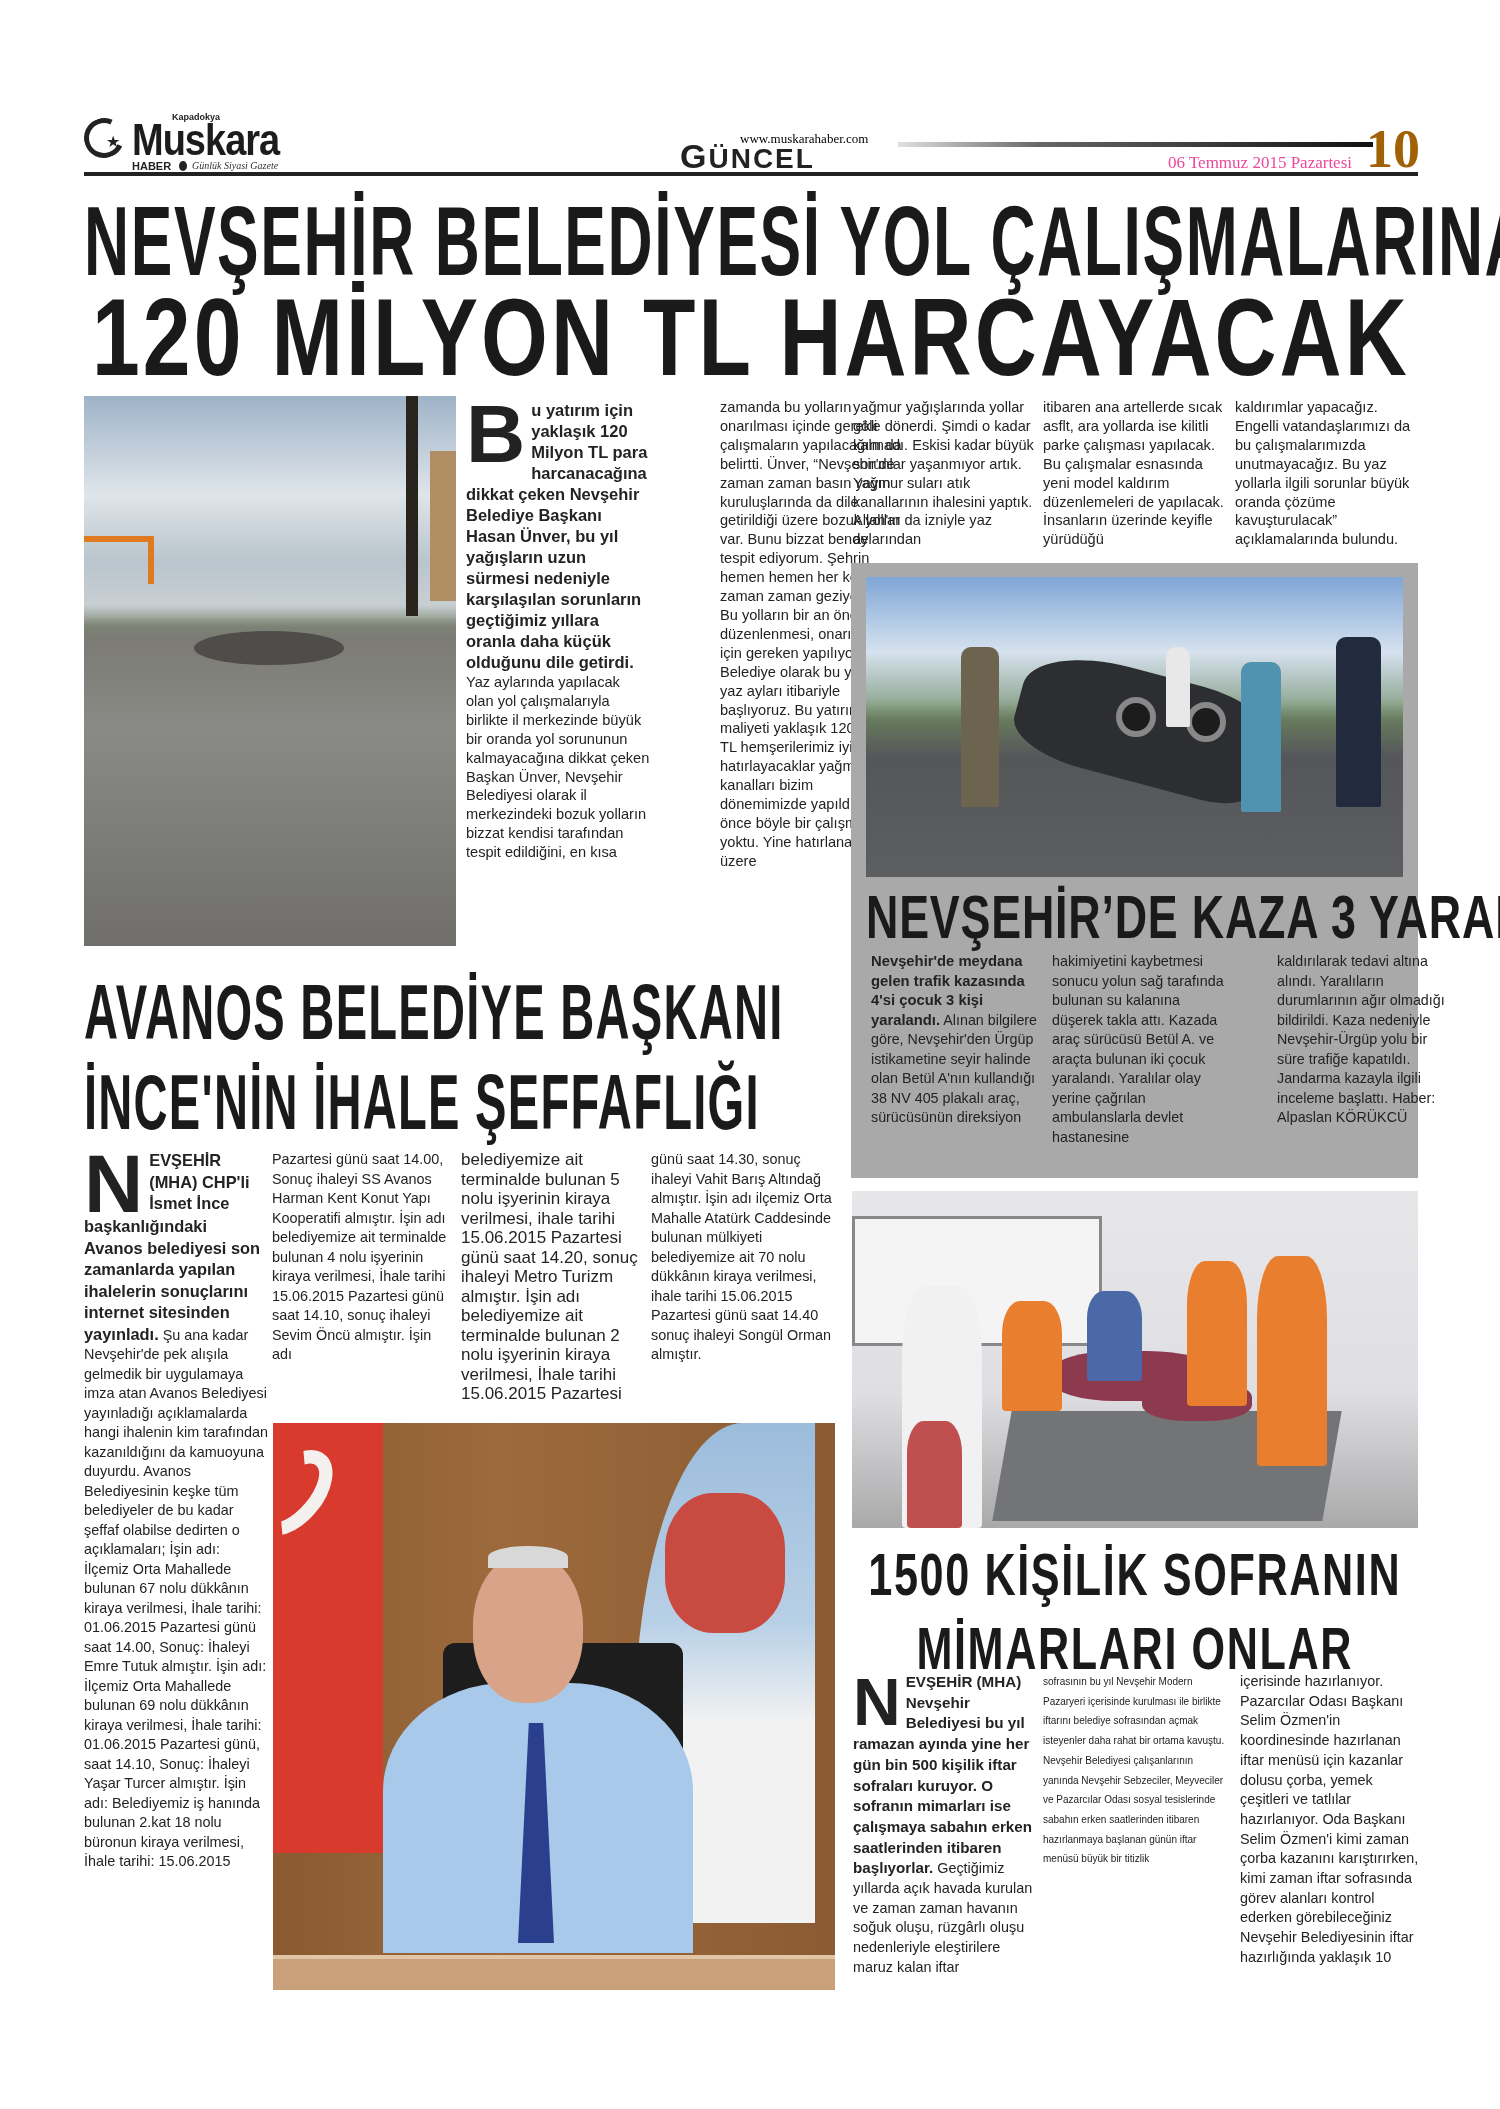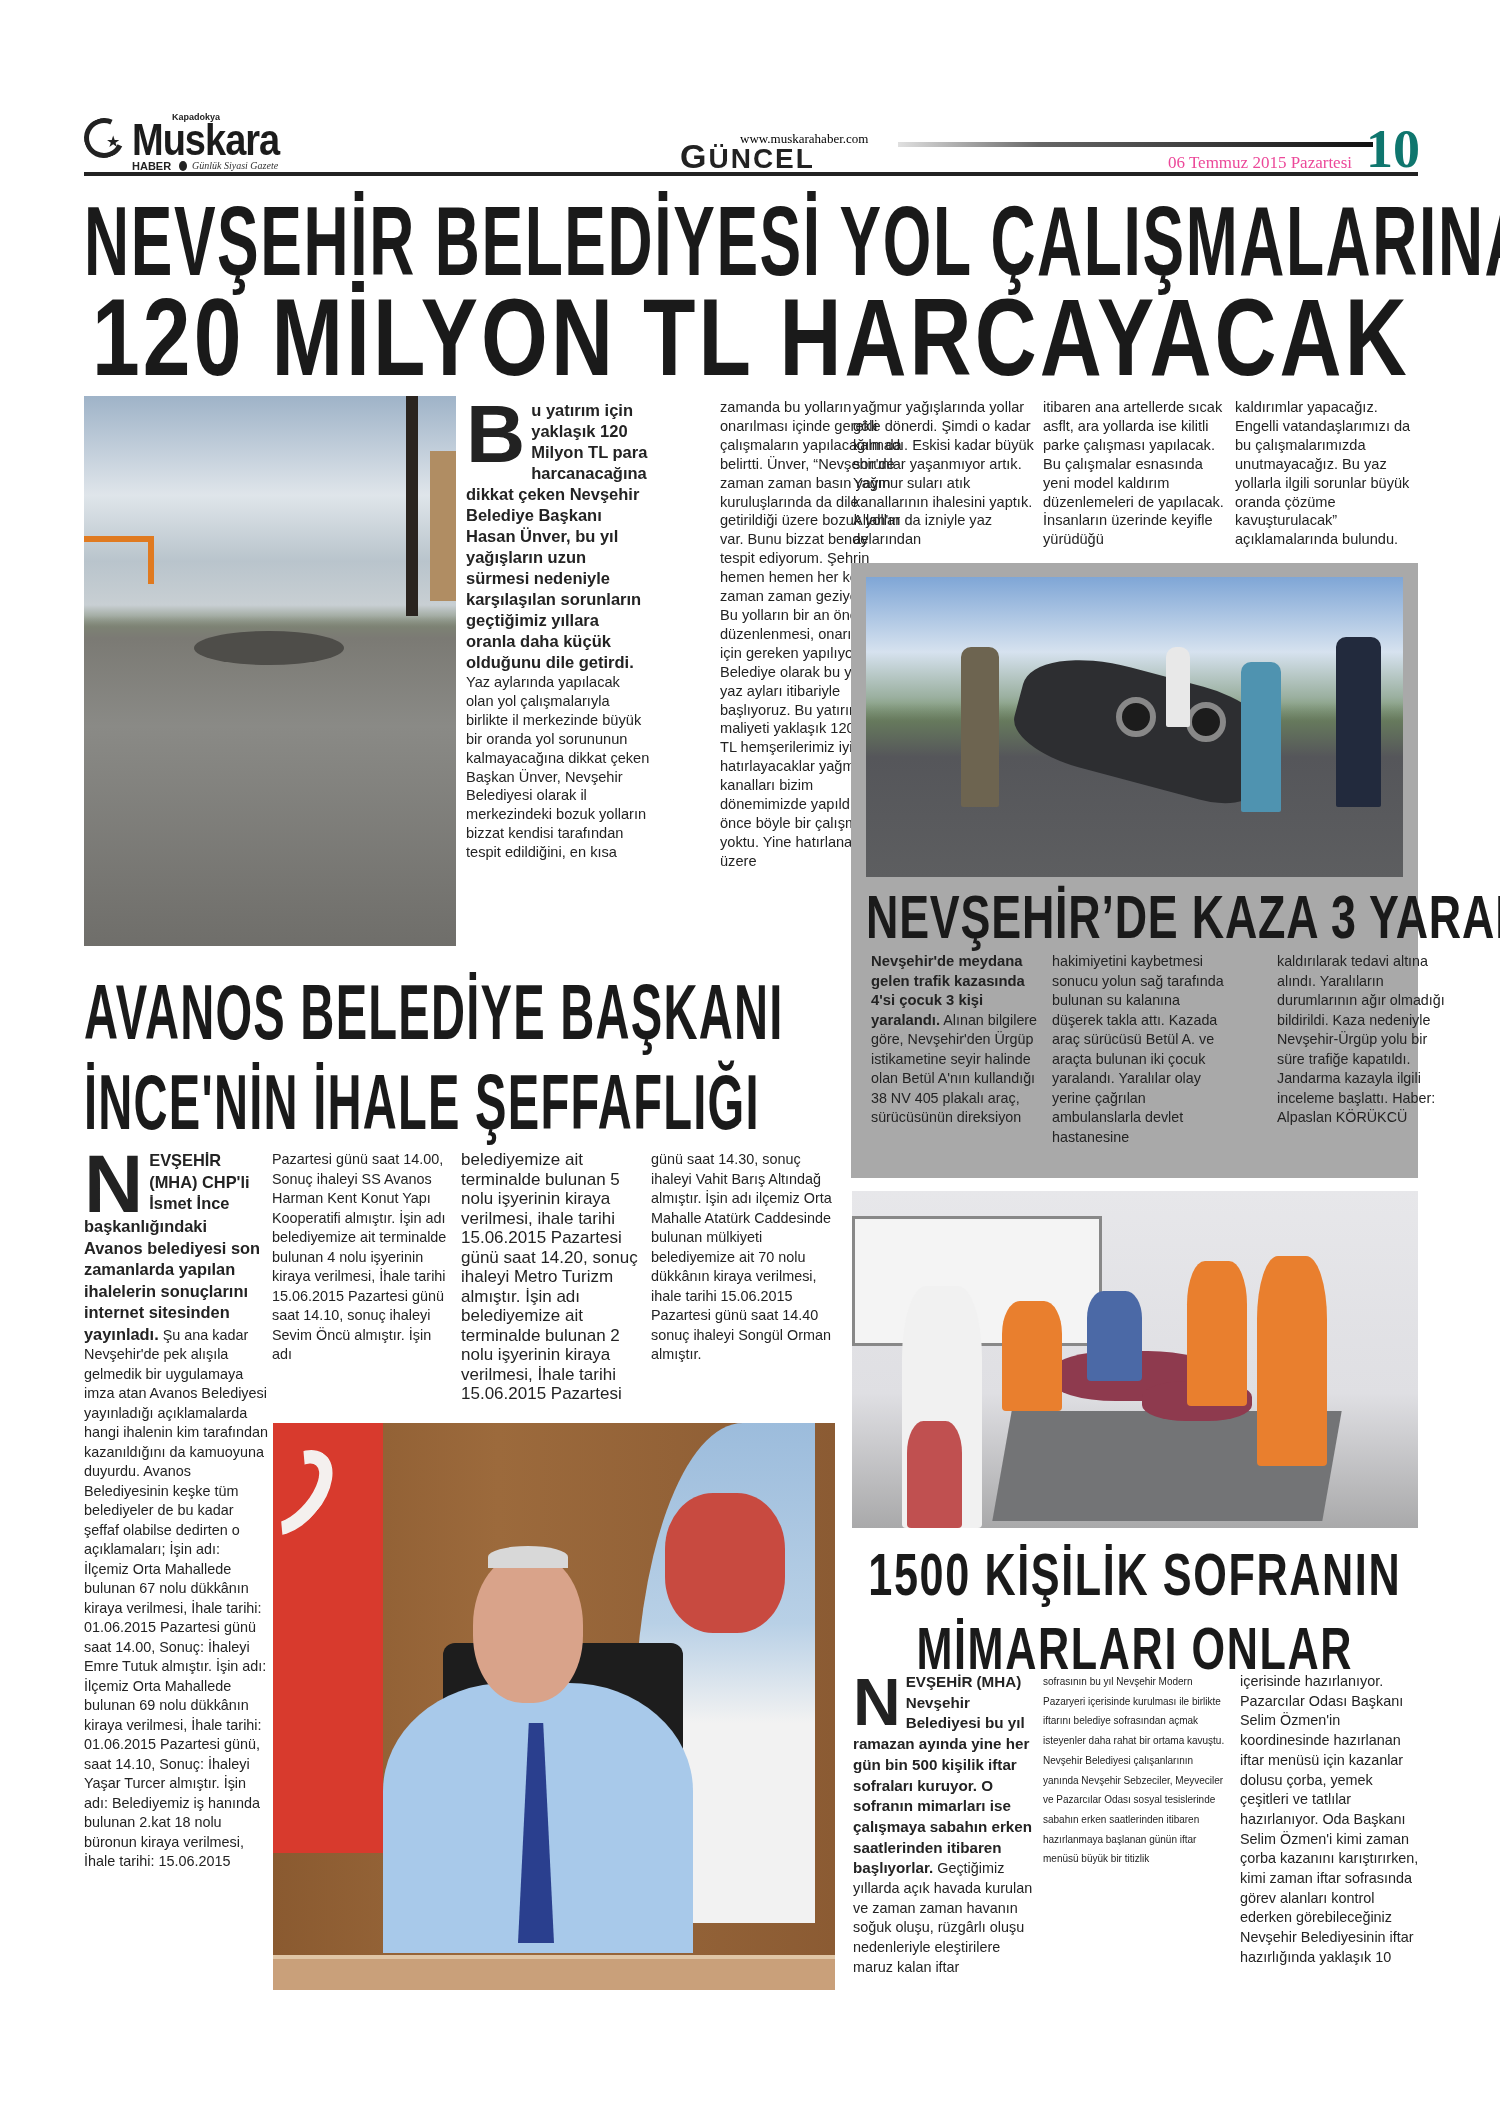--- a/index.html
+++ b/index.html
@@ -16,21 +16,21 @@
   .logo-haber { position: absolute; left: 48px; top: 50px; font-family: "Liberation Sans", sans-serif; font-size: 11px; font-weight: bold; color: #222; }
   .logo-dot { position: absolute; left: 95px; top: 51px; width: 8px; height: 10px; border-radius: 50%; background: #222; }
   .logo-tagline { position: absolute; left: 108px; top: 50px; font-family: "Liberation Serif", serif; font-style: italic; font-size: 10px; color: #333; }
 
   .section { left: 680px; top: 125px; width: 740px; height: 50px; }
   .section-name { position: absolute; left: 0; top: 12px; font-family: "Liberation Sans", sans-serif; font-weight: 900; font-size: 28px; letter-spacing: 2px; color: #222; }
   .section-name .big-g { font-size: 34px; }
   .section-url { position: absolute; left: 60px; top: 6px; font-family: "Liberation Serif", serif; font-size: 13px; color: #000000; }
   .section-line { position: absolute; left: 218px; top: 17px; width: 475px; height: 5px; background: linear-gradient(to right, #e0e0e0, #666 30%, #111); }
   .section-date { position: absolute; right: 68px; top: 28px; font-family: "Liberation Serif", serif; font-size: 17px; color: #ec4899; }
-  .page-number { position: absolute; right: 0; top: -3px; font-family: "Liberation Serif", serif; font-weight: bold; font-size: 54px; color: #0f766e; line-height: 1; }
+  .page-number { position: absolute; right: 0; top: -3px; font-family: "Liberation Serif", serif; font-weight: bold; font-size: 54px; color: #a16207; line-height: 1; }
 
   .mast-rule { left: 84px; top: 172px; width: 1334px; height: 4px; background: #222; }
 
   
   .headline { font-family: "Liberation Sans", sans-serif; font-weight: 900; color: #1a1a1a; white-space: nowrap; text-align: center; line-height: 1; transform-origin: left top; }
   .hl1-a { left: 84px; top: 192px; width: 1334px; font-size: 78px; letter-spacing: 2px; transform: scaleX(0.80) scaleY(1.25); width: 1667px; }
   .hl1-b { left: 84px; top: 282px; font-size: 110px; transform: scaleX(0.78) scaleY(1.0); width: 1710px; letter-spacing: 4px; }
 
   .photo { overflow: hidden; }
   

